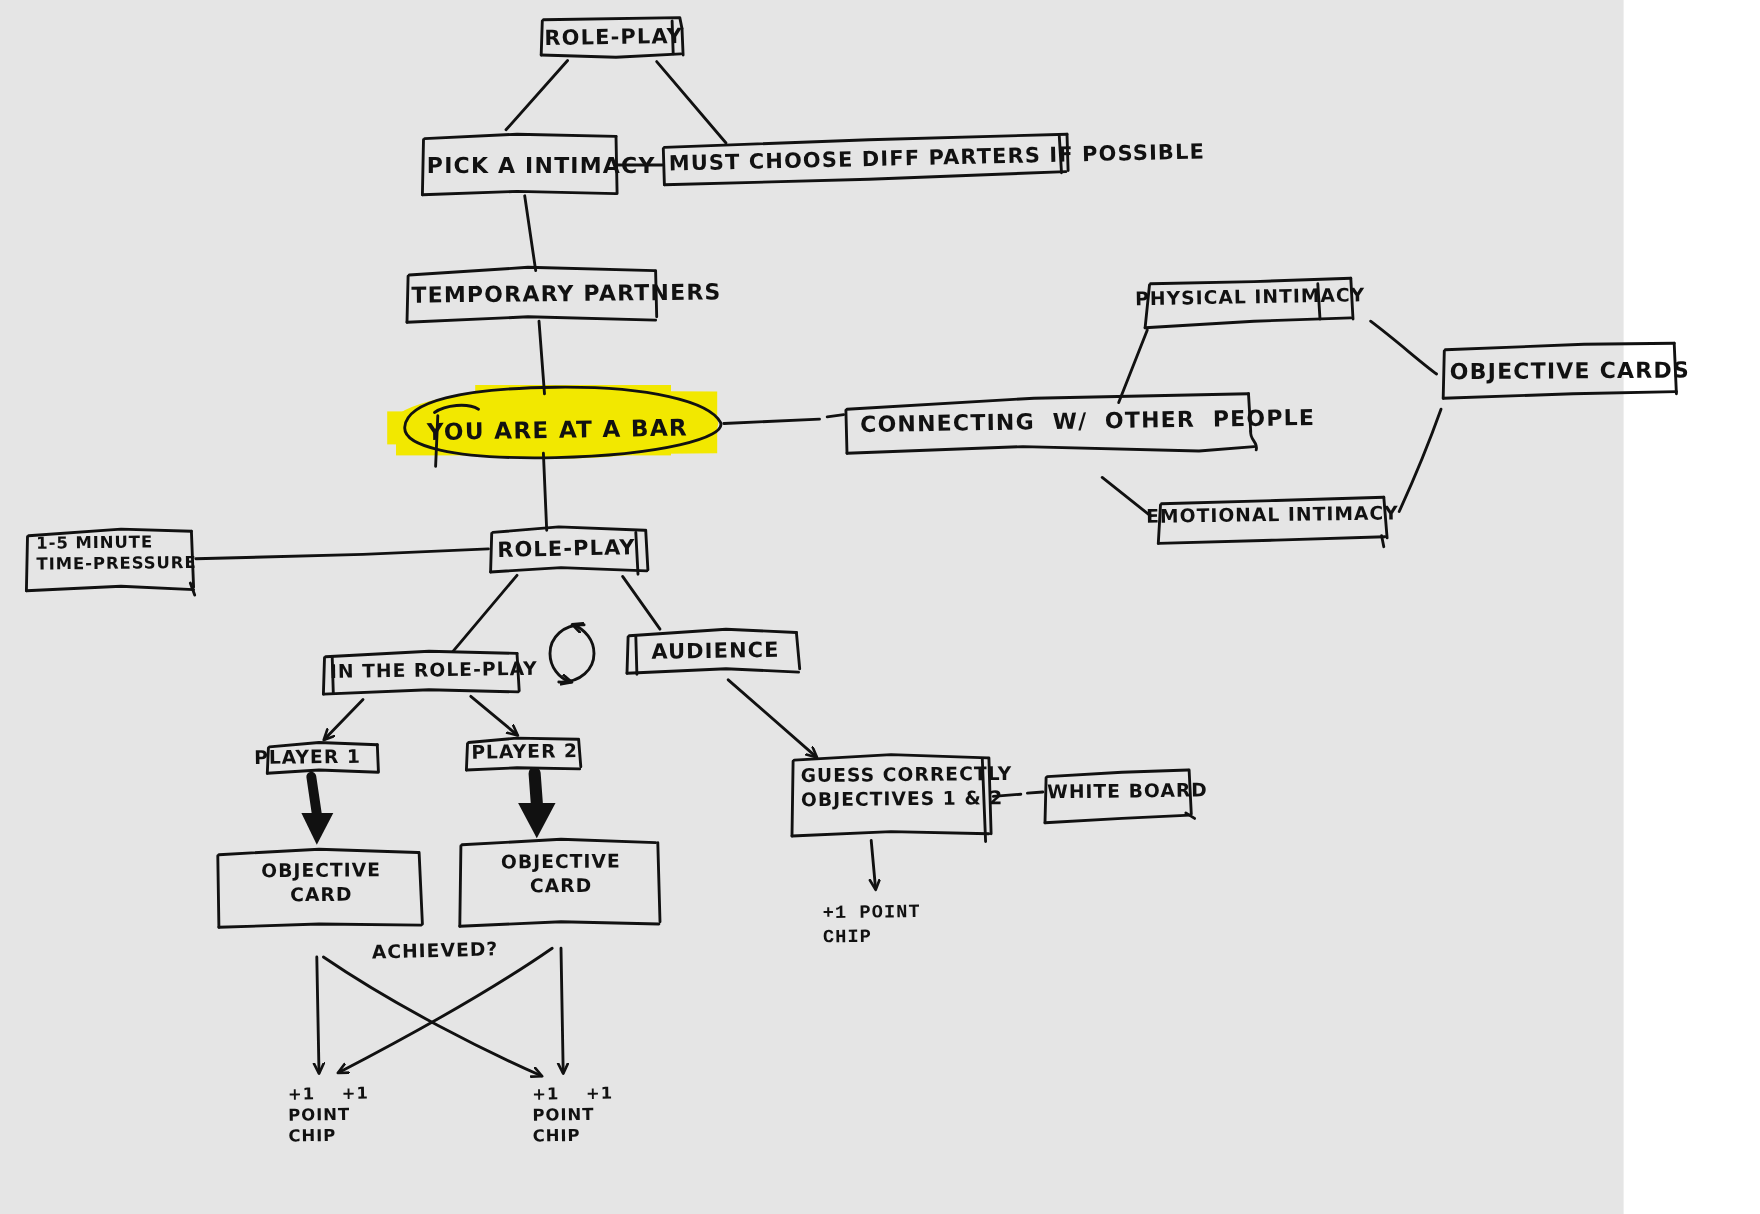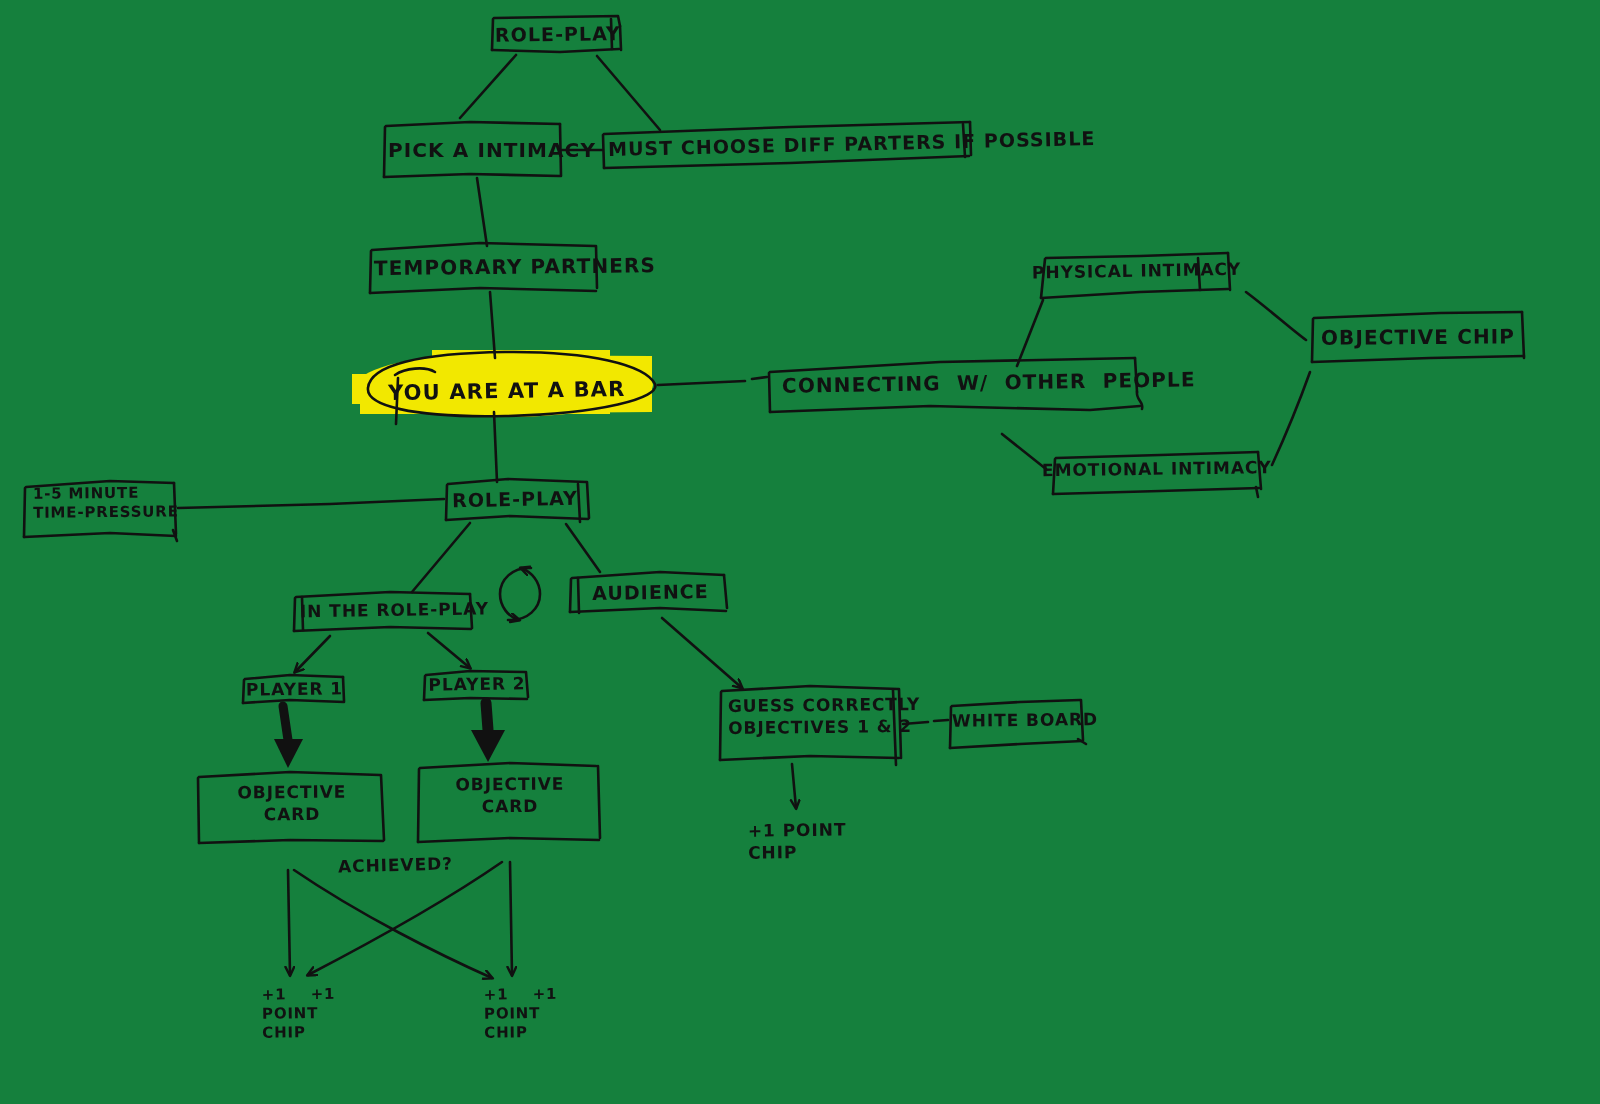--- a/index.html
+++ b/index.html
@@ -1,18 +1,18 @@
 <!DOCTYPE html>
 <html><head>
 <meta charset="utf-8">
 <style>
   html,body{margin:0;padding:0;background:#fff;}
   body{width:1600px;height:1104px;overflow:hidden;
        font-family:"DejaVu Sans",sans-serif;}
-  #stage{position:relative;width:1600px;height:1104px;background:#15803d;}
+  #stage{position:relative;width:1476px;height:1104px;background:#e5e5e5;}
   svg#sketch{position:absolute;left:0;top:0;width:1600px;height:1104px;}
   .nodeLabel{
     position:absolute;
     font-family:"DejaVu Sans",sans-serif;
     font-weight:700;
     color:#111;
     letter-spacing:.055em;
     white-space:pre;
     line-height:1.28;
     pointer-events:none;
@@ -290,49 +290,49 @@
   <div class="nodeLabel ctr" style="left:374px;top:255px;width:220px;font-size:20px;transform:rotate(-0.6deg);">TEMPORARY PARTNERS</div>
 
   <div class="nodeLabel ctr hl" style="left:388px;top:378px;width:230px;font-size:21px;transform:rotate(-1deg);">YOU ARE AT A BAR</div>
 
   <div class="nodeLabel lft" style="left:782px;top:371px;width:350px;font-size:20px;transform:rotate(-0.9deg);">CONNECTING  W/  OTHER  PEOPLE</div>
 
   <div class="nodeLabel ctr" style="left:1032px;top:261px;width:170px;font-size:17px;transform:rotate(-1deg);">PHYSICAL INTIMACY</div>
 
   <div class="nodeLabel ctr" style="left:1042px;top:459px;width:185px;font-size:17px;transform:rotate(-0.8deg);">EMOTIONAL INTIMACY</div>
 
-  <div class="nodeLabel ctr" style="left:1318px;top:325px;width:200px;font-size:20px;transform:rotate(-0.4deg);">OBJECTIVE CHIP</div>
+  <div class="nodeLabel ctr" style="left:1318px;top:325px;width:200px;font-size:20px;transform:rotate(-0.4deg);">OBJECTIVE CARDS</div>
 
   <div class="nodeLabel lft" style="left:33px;top:484px;width:150px;font-size:15px;transform:rotate(-0.6deg);">1-5 MINUTE
 TIME-PRESSURE</div>
 
   <div class="nodeLabel ctr" style="left:450px;top:487px;width:130px;font-size:19px;transform:rotate(-1.2deg);">ROLE-PLAY</div>
 
   <div class="nodeLabel ctr" style="left:300px;top:600px;width:168px;font-size:17px;transform:rotate(-0.9deg);">IN THE ROLE-PLAY</div>
 
   <div class="nodeLabel ctr" style="left:578px;top:580px;width:145px;font-size:19px;transform:rotate(-0.9deg);">AUDIENCE</div>
 
-  <div class="nodeLabel ctr" style="left:246px;top:679px;width:96px;font-size:17px;transform:rotate(-0.7deg);">PLAYER 1</div>
+  <div class="nodeLabel ctr" style="left:231px;top:679px;width:96px;font-size:17px;transform:rotate(-0.7deg);">PLAYER 1</div>
 
   <div class="nodeLabel ctr" style="left:428px;top:674px;width:98px;font-size:17px;transform:rotate(-0.8deg);">PLAYER 2</div>
 
   <div class="nodeLabel ctr" style="left:202px;top:782px;width:180px;font-size:17px;transform:rotate(-0.5deg);">OBJECTIVE
 CARD</div>
 
   <div class="nodeLabel ctr" style="left:422px;top:774px;width:176px;font-size:17px;transform:rotate(-0.5deg);">OBJECTIVE
 CARD</div>
 
   <div class="nodeLabel lft" style="left:728px;top:695px;width:175px;font-size:17px;transform:rotate(-0.6deg);">GUESS CORRECTLY
 OBJECTIVES 1 &amp; 2</div>
 
   <div class="nodeLabel ctr" style="left:952px;top:710px;width:130px;font-size:17px;transform:rotate(-0.7deg);">WHITE BOARD</div>
 
   <div class="nodeLabel ctr" style="left:338px;top:855px;width:110px;font-size:17px;transform:rotate(-1.5deg);">ACHIEVED?</div>
 
-  <div class="nodeLabel lft" style="left:748px;top:820px;width:110px;font-size:17px;transform:rotate(-0.7deg);">+1 POINT
+  <div class="nodeLabel lft" style="left:748px;top:820px;width:110px;font-size:17px;transform:rotate(-0.7deg);font-family:Liberation Mono, monospace;">+1 POINT
 CHIP</div>
 
   <div class="nodeLabel lft" style="left:262px;top:985px;width:110px;font-size:15px;transform:rotate(-0.8deg);">+1    +1
 POINT
 CHIP</div>
 
   <div class="nodeLabel lft" style="left:484px;top:985px;width:110px;font-size:15px;transform:rotate(-0.8deg);">+1    +1
 POINT
 CHIP</div>
 

